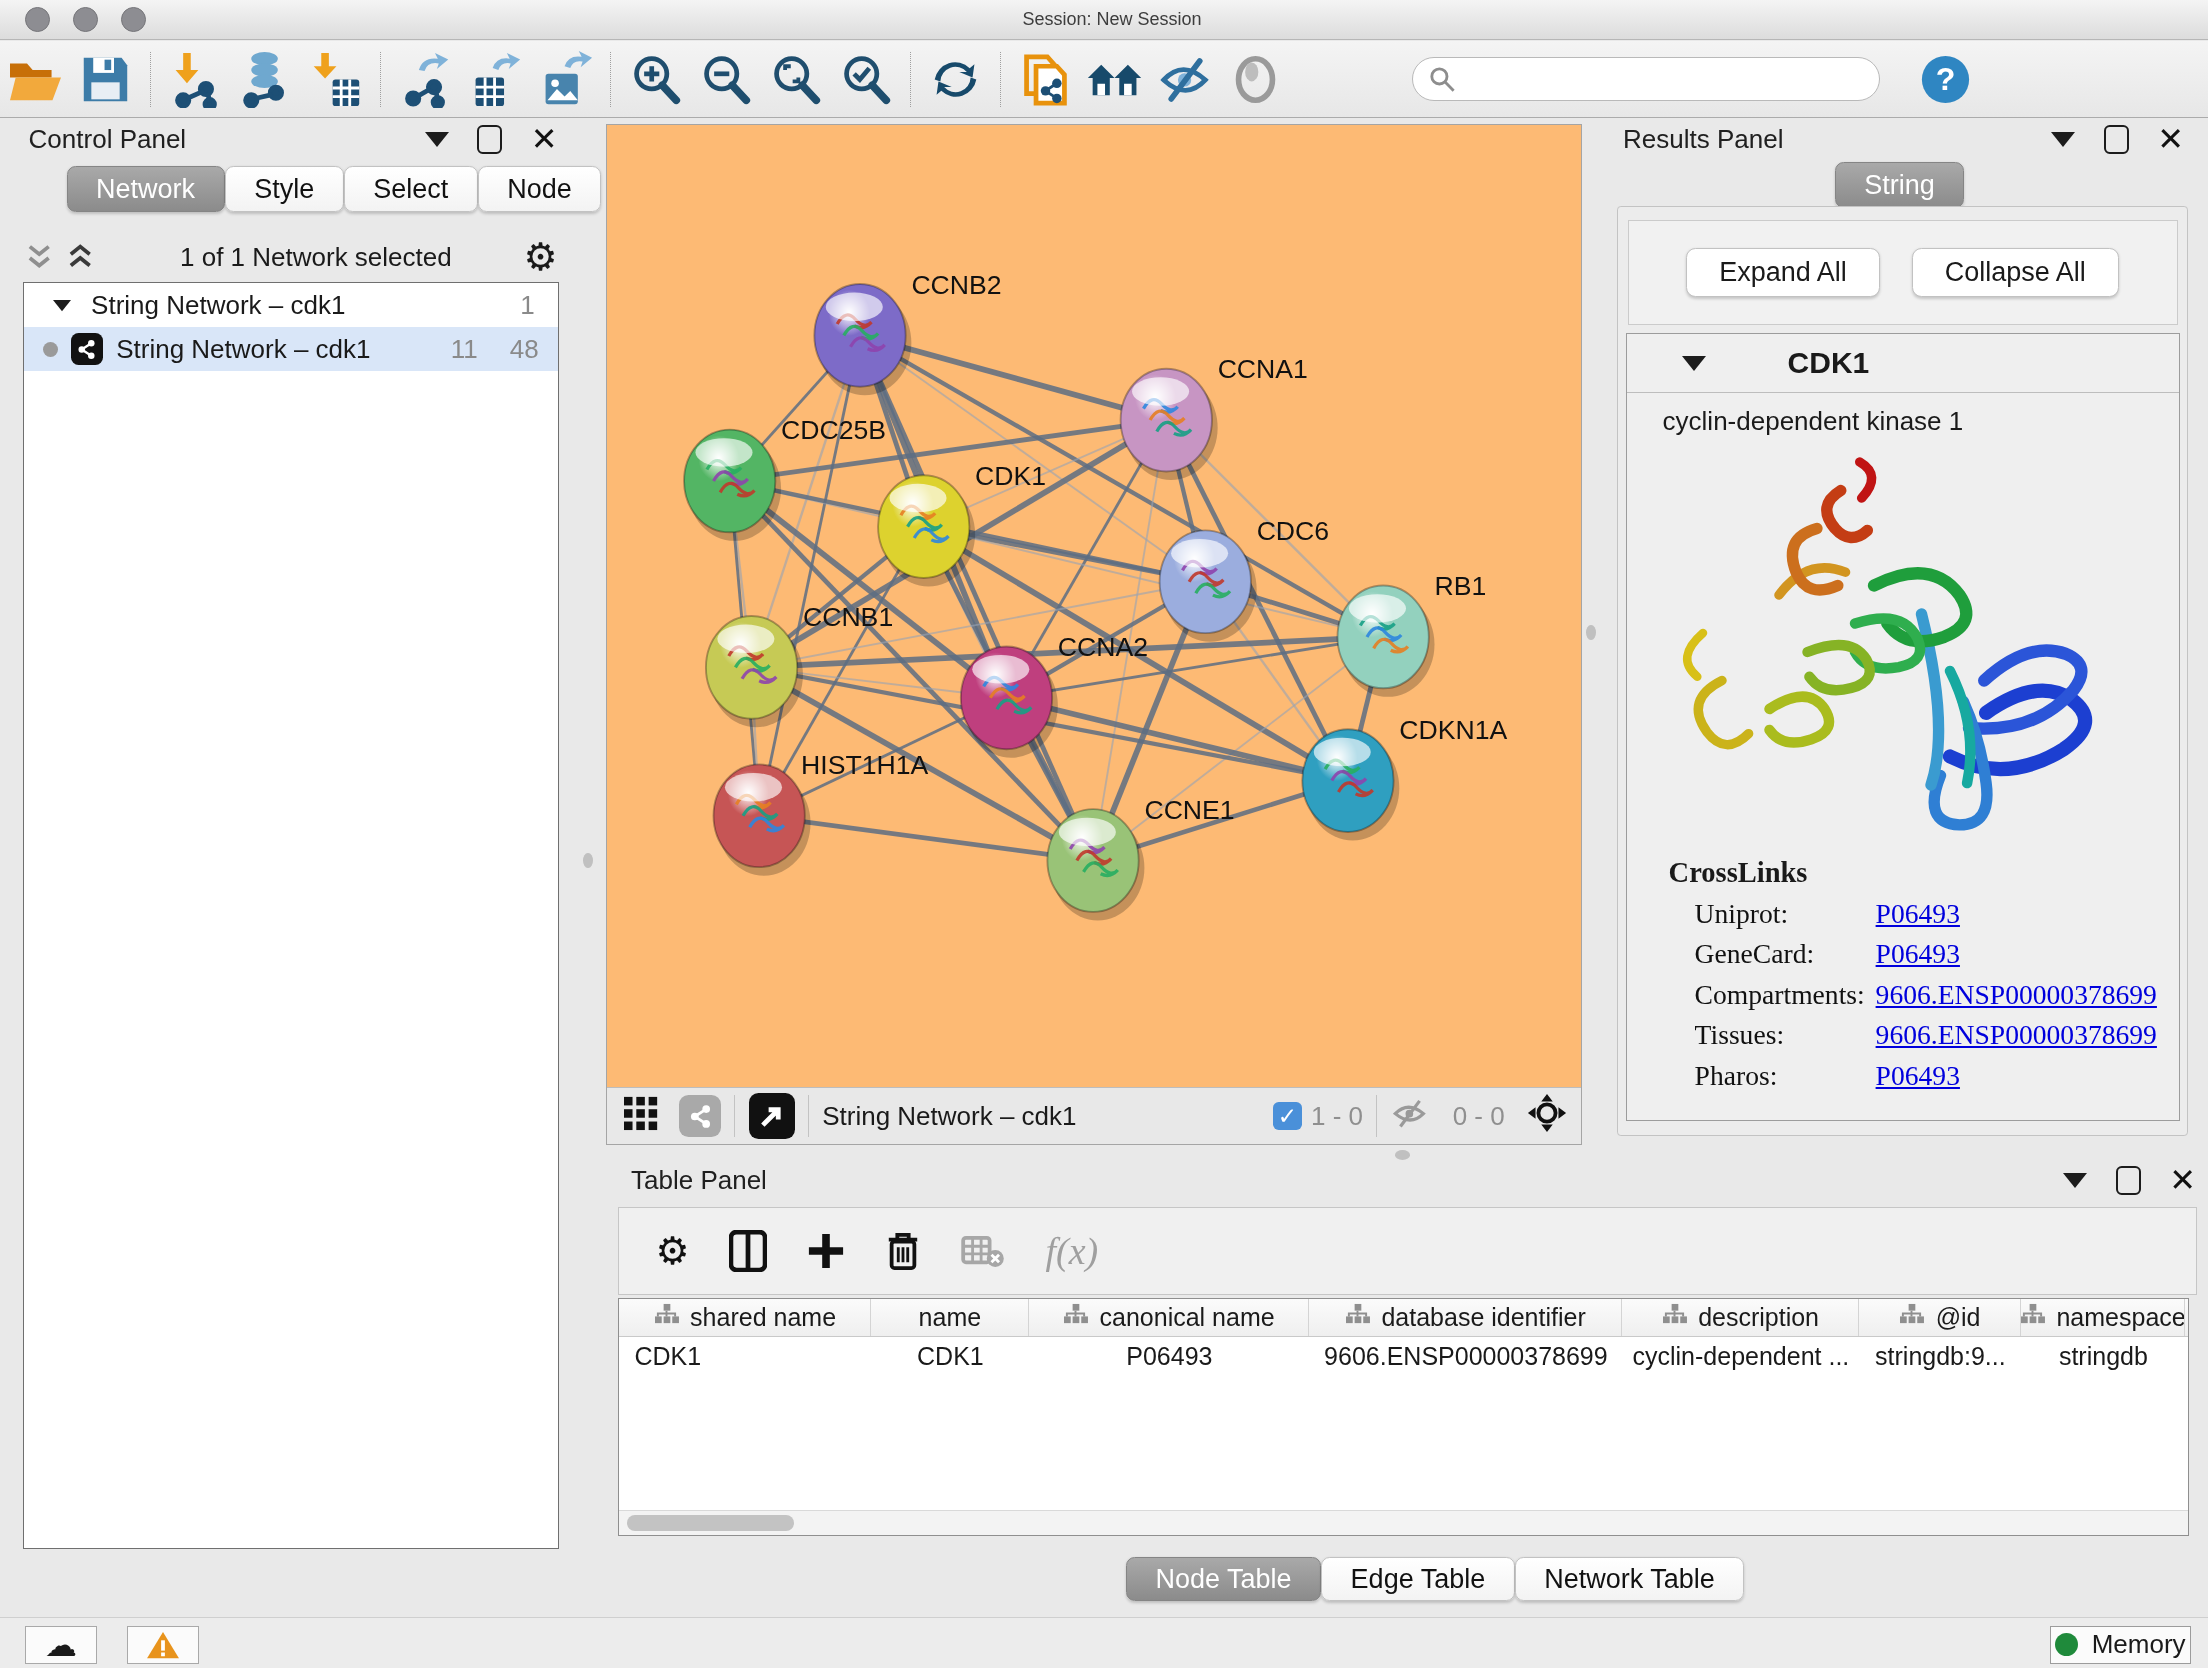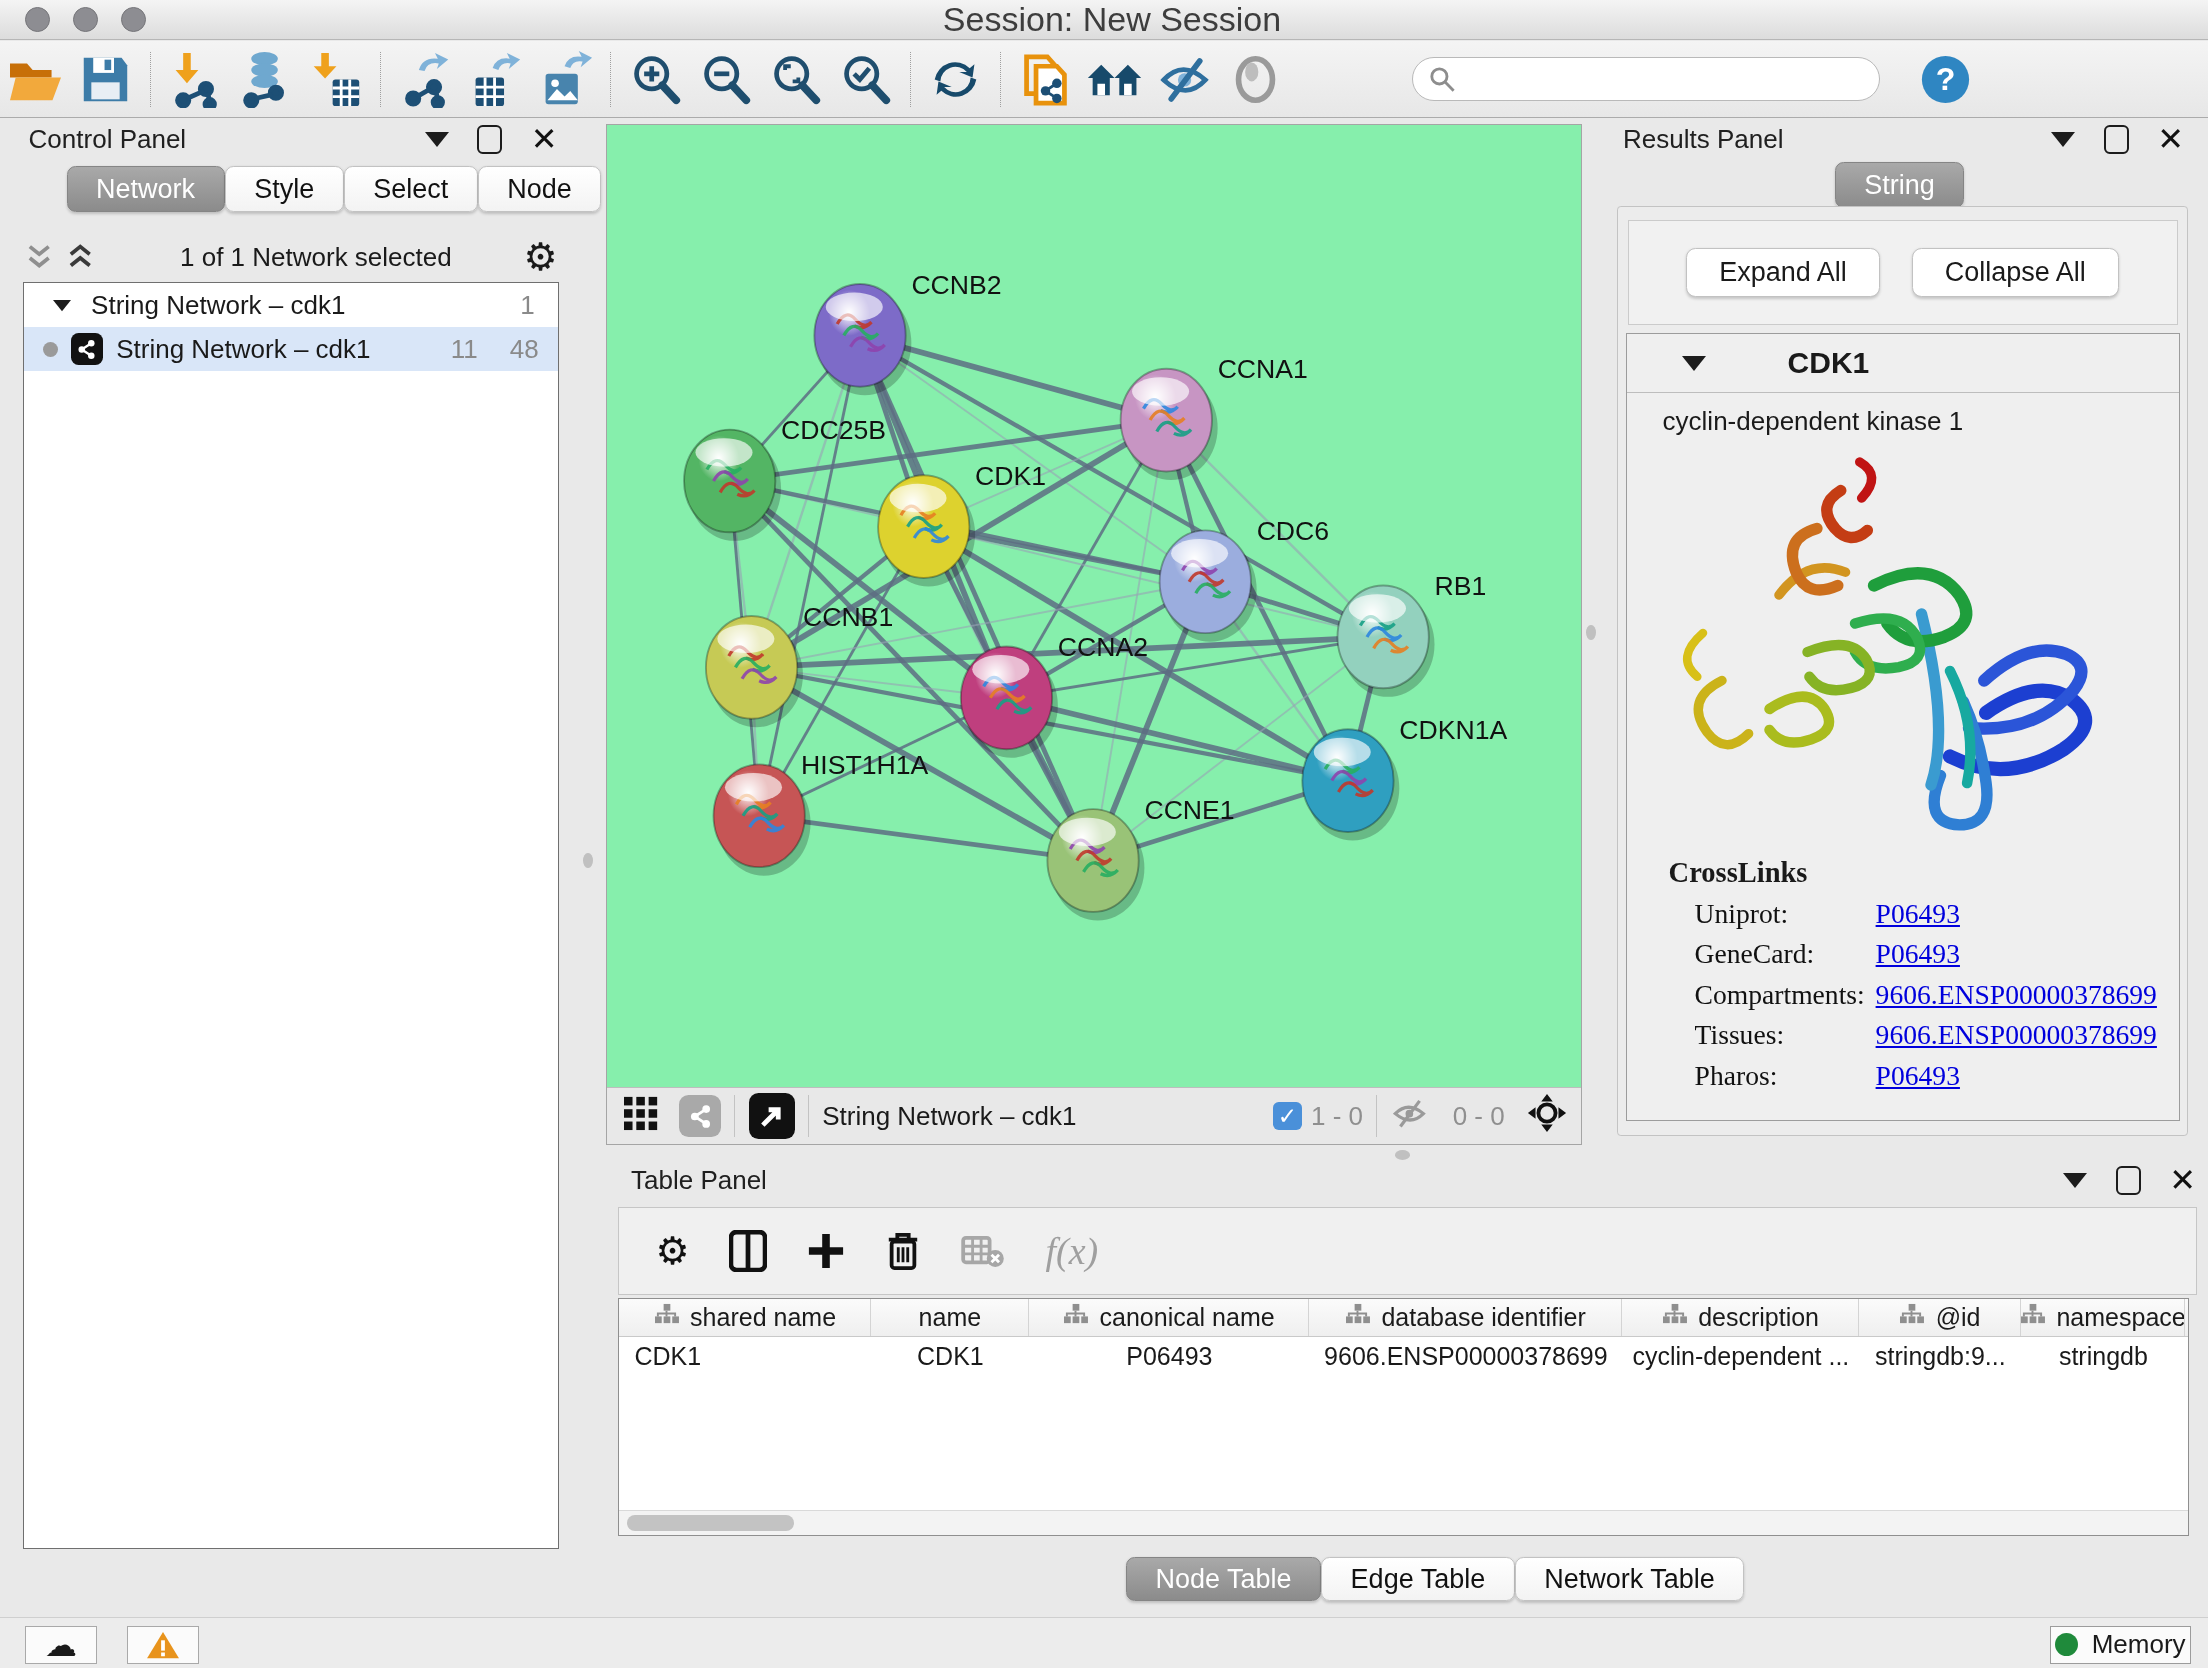--- a/index.html
+++ b/index.html
@@ -5,21 +5,21 @@
   * { margin:0; padding:0; box-sizing:border-box; }
   html,body { width:2208px; height:1668px; }
   body { font-family:"Liberation Sans","DejaVu Sans",sans-serif; background:#e9e9e9; position:relative; overflow:hidden; color:#1a1a1a; }
 
   
   .titlebar { position:absolute; left:0; top:0; width:2208px; height:40px;
     background:linear-gradient(#f4f4f4,#dcdcdc); border-bottom:1px solid #b6b6b6;
     display:flex; align-items:center; }
   .traffic { display:flex; gap:23px; margin-left:25px; }
   .traffic span { width:25px; height:25px; border-radius:50%; background:#8d8d92; border:1px solid #76767a; }
-  .win-title { position:absolute; left:16px; right:0; text-align:center; font-size:34px; color:#3d3d3d; }
+  .win-title { position:absolute; left:16px; right:0; text-align:center; font-size:18px; color:#3d3d3d; }
 
   
   .toolbar { position:absolute; left:0; top:41px; width:2208px; height:77px;
     background:linear-gradient(#f4f4f4,#e7e7e7); border-bottom:1px solid #ababab;
     display:flex; align-items:center; }
   .tb-btn { width:70px; height:67px; display:flex; align-items:center; justify-content:center; }
   .tb-sep { width:0; height:55px; border-left:1.9px dotted #9f9f9f; margin:0 9.5px; }
   .searchbox { width:468px; height:44px; background:#fff; border:1px solid #b9b9b9; border-radius:22px;
     display:flex; align-items:center; padding-left:15px; margin-left:122px; }
   .searchbox input { border:none; outline:none; font-size:25px; width:380px; background:transparent; }
@@ -42,21 +42,21 @@
   .cp-status { position:absolute; left:17px; top:110px; width:533px; height:46px; display:flex; align-items:center; font-size:26px; }
   .chev { display:flex; flex-direction:column; margin-right:13.3px; }
   .tree-box { position:absolute; left:15px; top:158px; width:536px; height:1267px; background:#fff; border:1.9px solid #6f6f6f; }
   .tree-row { height:44px; display:flex; align-items:center; font-size:26px; padding:0 9.5px; }
   .tree-row.selected { background:#d9e6f8; }
   .tree-count { margin-left:auto; color:#8a8a8a; }
   .dot { width:15px; height:15px; border-radius:50%; background:#9a9a9a; margin:0 13.3px 0 9.5px; }
   .share-badge { width:32px; height:32px; border-radius:7.6px; background:#111; display:flex; align-items:center; justify-content:center; margin-right:13.3px; }
 
   
-  .canvas-frame { position:absolute; left:606px; top:124px; width:976px; height:1021px; border:1px solid #a5a5a5; background:#86efac; }
+  .canvas-frame { position:absolute; left:606px; top:124px; width:976px; height:1021px; border:1px solid #a5a5a5; background:#fdba74; }
   .net-svg { position:absolute; left:0; top:0; }
   .net-toolbar { position:absolute; left:0; bottom:0; width:100%; height:57px; background:#e8e8e8;
     border-top:1px solid #bdbdbd; display:flex; align-items:center; font-size:26px; }
   .nt-sep { width:0; height:42px; border-left:1px solid #c3c3c3; margin:0 13.3px; }
   .check-badge { width:28.5px; height:28.5px; background:#4a90d9; border-radius:5.7px; color:#fff; font-size:23px;
     display:flex; align-items:center; justify-content:center; margin-right:9.5px; }
   .badge-num { color:#8f8f8f; }
 
   
   .results-panel { position:absolute; left:1598px; top:124px; width:603px; height:1027px; }

